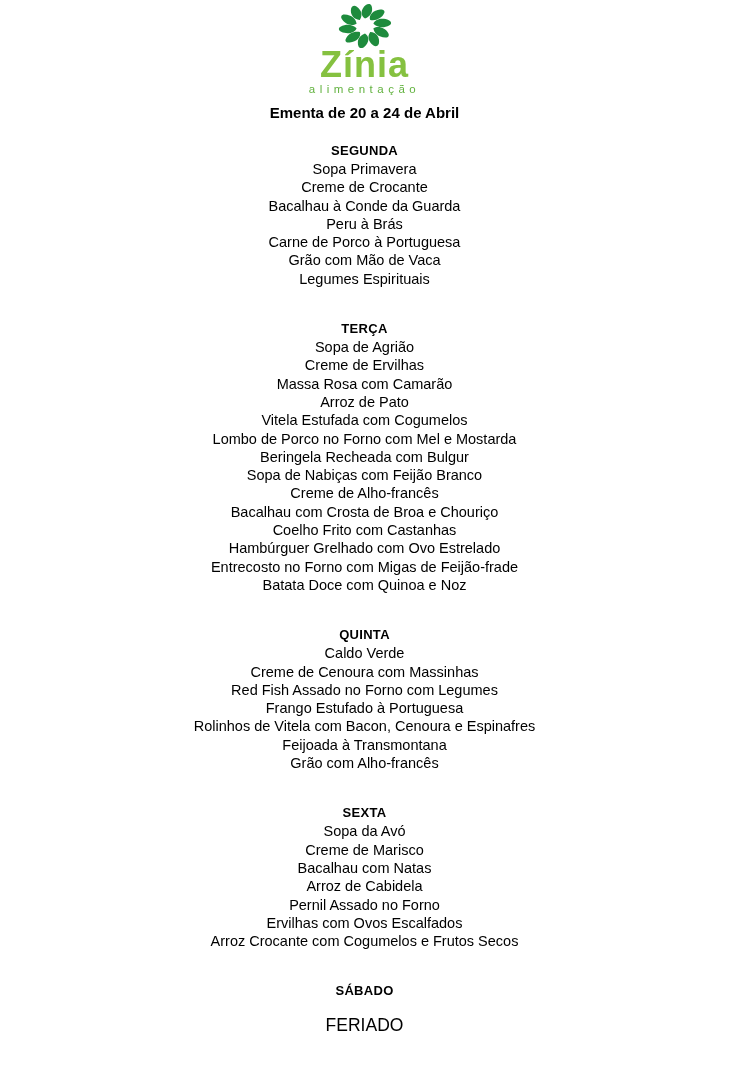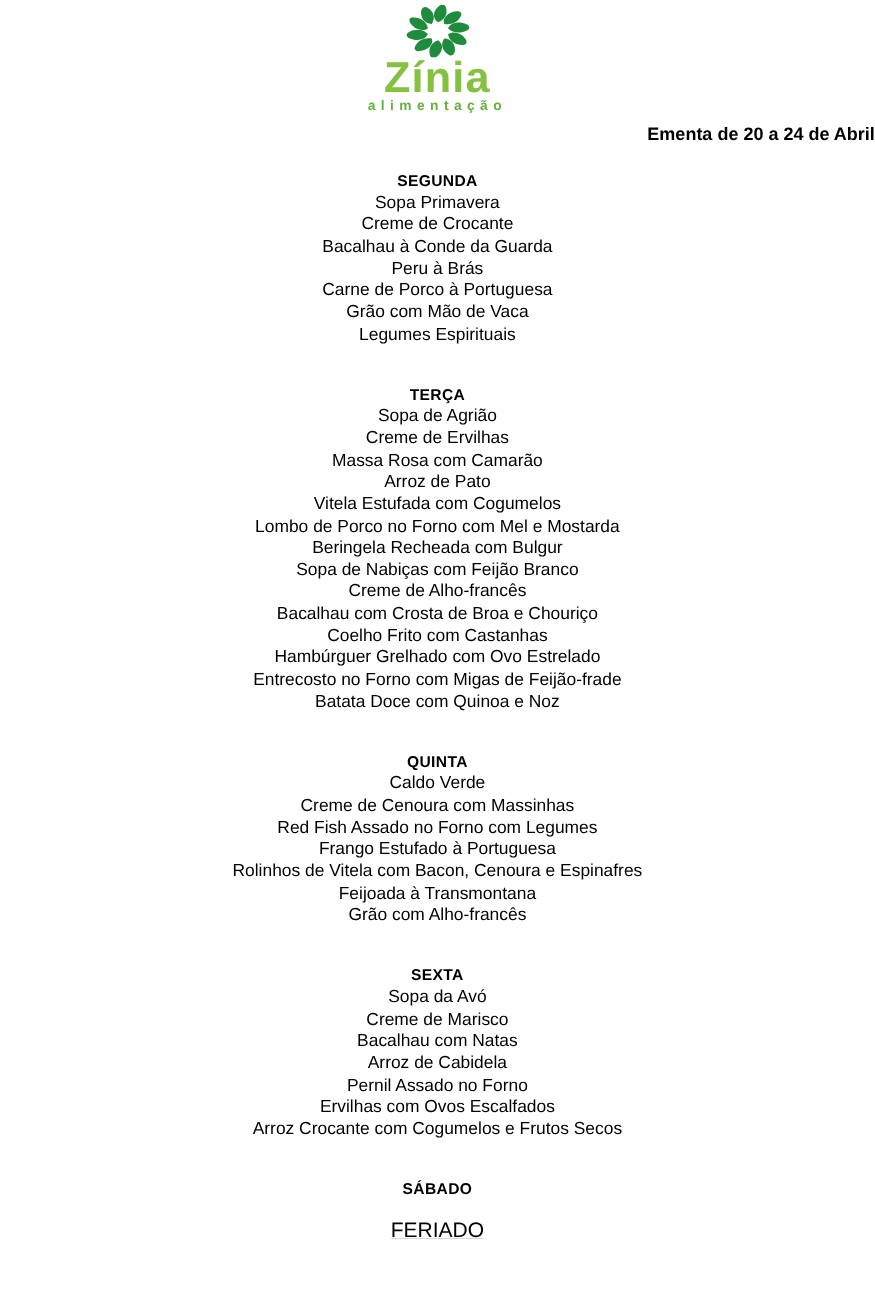--- a/index.html
+++ b/index.html
@@ -21,31 +21,30 @@
   .flower { display: block; margin: 0 auto; }
   .brand {
     font-size: 36px;
     font-weight: bold;
     letter-spacing: 1px;
     line-height: 33px;
     color: var(--brand-green, #85C140);
   }
   .tagline {
     font-size: 11.5px;
-    font-weight: bold;
+    font-weight: normal;
     letter-spacing: 4.5px;
     margin-top: 2px;
     color: var(--tagline-green, #62B23F);
   }
   .menu-title {
     font-size: 15px;
     font-weight: bold;
     line-height: 17px;
     margin: 9px 0 0 0;
-    text-align: right;
   }
   .day-name {
     font-size: 13px;
     font-weight: 800;
     letter-spacing: 0.3px;
     line-height: 18px;
     margin-top: 32px;
   }
   #days > .day:first-child .day-name { margin-top: 21px; }
   .dish {

